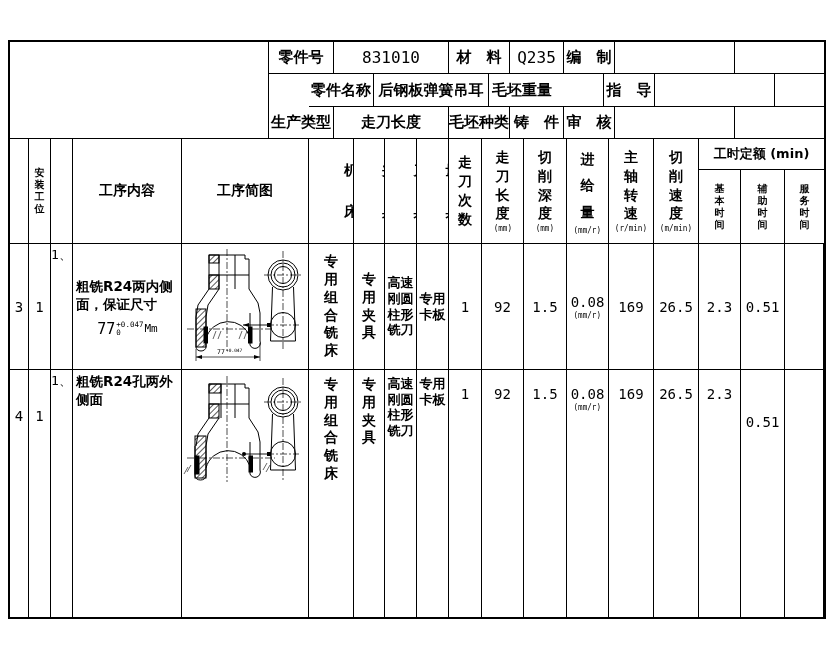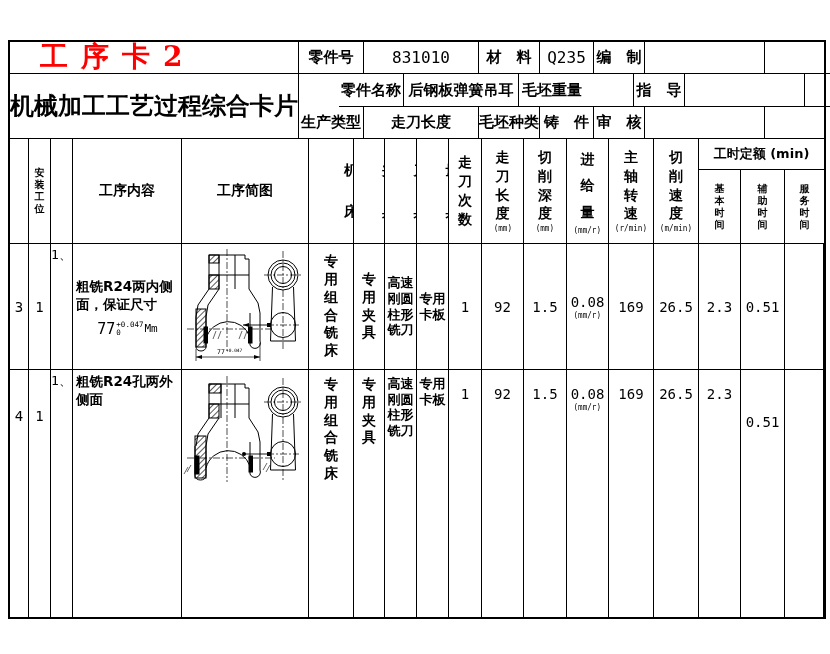--- a/index.html
+++ b/index.html
@@ -78,22 +78,20 @@
   .sketchcell{justify-content:flex-start !important;padding-top:3px;}
   svg{display:block;}
 </style>
 </head>
 <body>
 
 <div class="tbl">
 
   <div class="band-top">
     <div class="title-block">
-      <div class="red-title">工序卡2</div>
-      <div class="subtitle">机械加工工艺过程综合卡片</div>
     </div>
     <div class="info">
       <div class="irow">
         <div class="ic iw1">零件号</div>
         <div class="ic iw2 mono">831010</div>
         <div class="ic iw3">材　料</div>
         <div class="ic iw4 mono">Q235</div>
         <div class="ic iw5">编　制</div>
         <div class="ic iw6"></div>
         <div class="ic iw7 lastc"></div>

